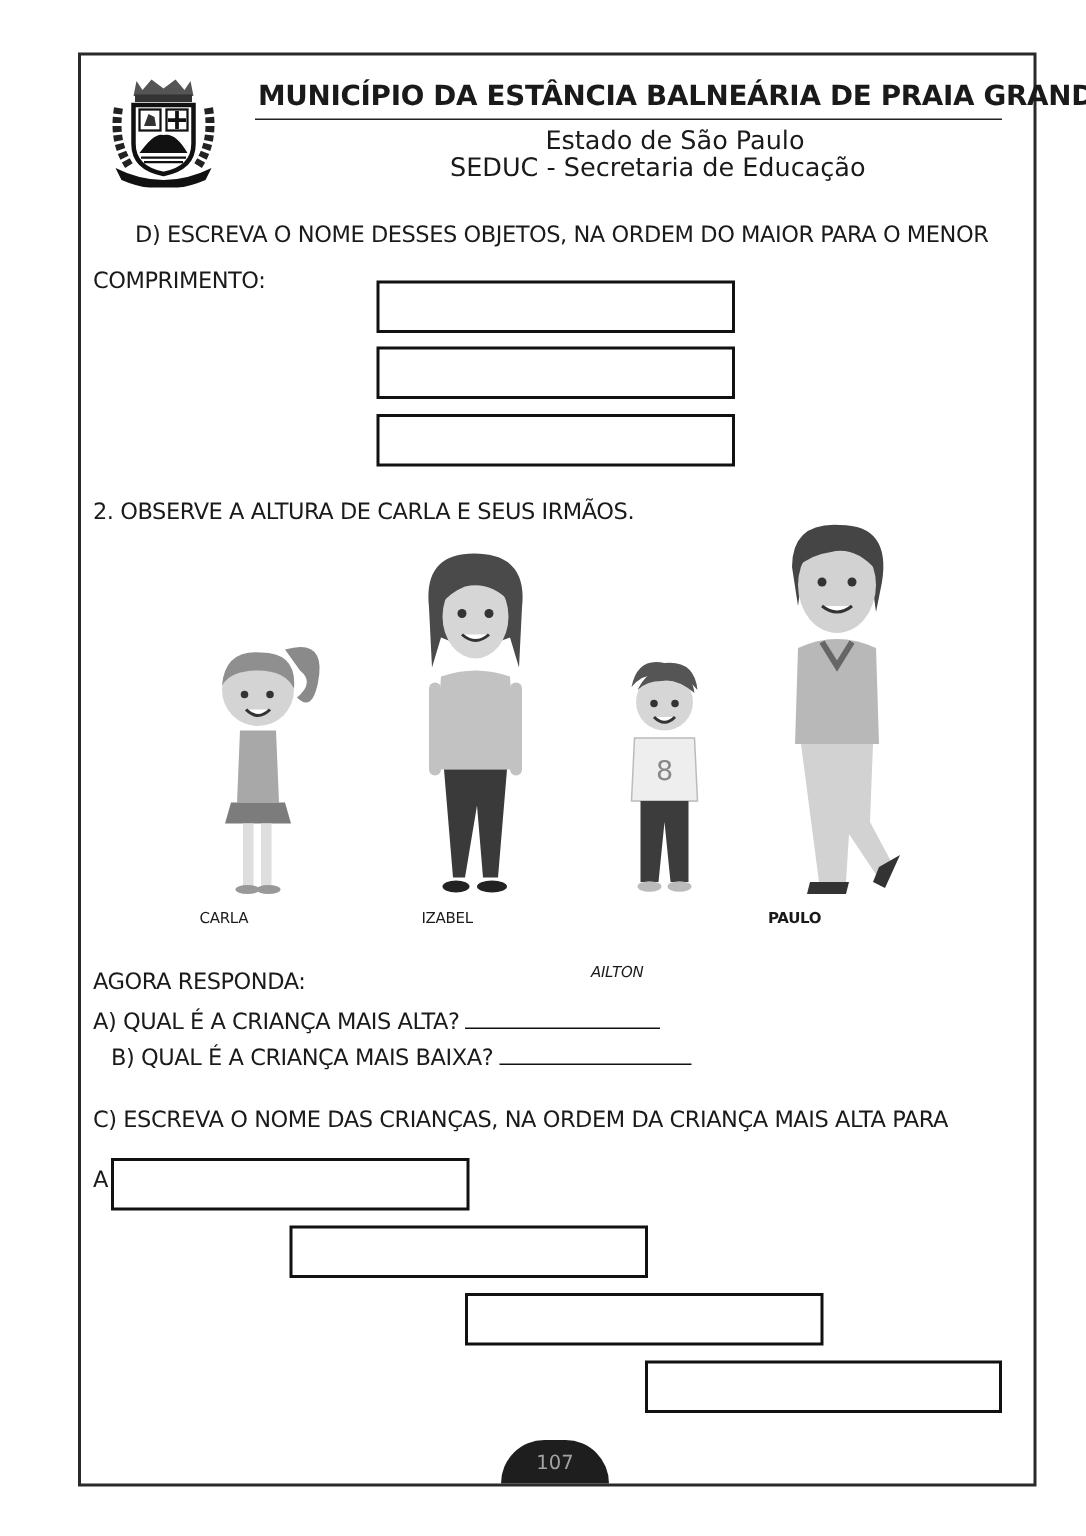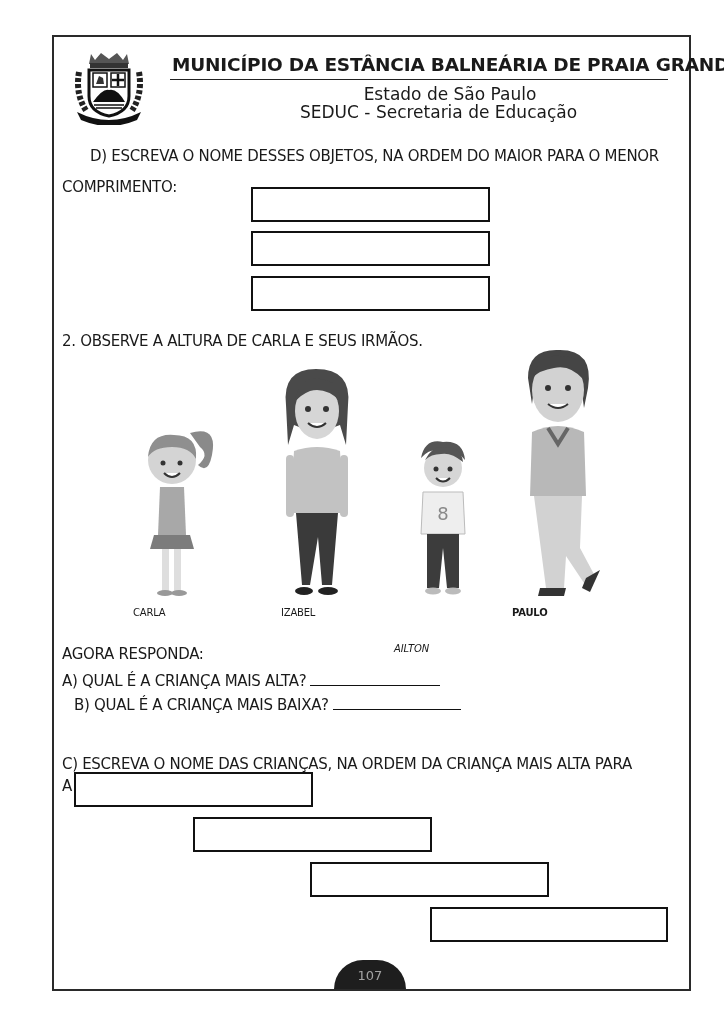--- a/index.html
+++ b/index.html
@@ -127,21 +127,21 @@
 <div class="name" style="left:394px; top:643px;font-style:italic;">AILTON</div>
 <div class="name" style="left:512px; top:607px;font-weight:bold;">PAULO</div>
 
 <div class="abs q" style="left:62px; top:644px;">AGORA RESPONDA:</div>
 <div class="abs q" style="left:62px; top:670px;">
   <span>A) QUAL É A CRIANÇA MAIS ALTA?</span><span class="blank" style="width:130px;"></span>
 </div>
 <div class="abs q" style="left:62px; top:694px;margin-left:12px;">
   <span>B) QUAL É A CRIANÇA MAIS BAIXA?</span><span class="blank" style="width:128px;"></span>
 </div>
-<div class="abs q" style="left:62px; top:754px;">C) ESCREVA O NOME DAS CRIANÇAS, NA ORDEM DA CRIANÇA MAIS ALTA PARA</div>
+<div class="abs q" style="left:62px; top:736px;">C) ESCREVA O NOME DAS CRIANÇAS, NA ORDEM DA CRIANÇA MAIS ALTA PARA</div>
 <div class="abs q" style="left:62px; top:776px;">A MAIS BAIXA:</div>
 
 <div class="box" style="left:74px; top:772px; width:239px; height:35px;"></div>
 <div class="box" style="left:193px; top:817px; width:239px; height:35px;"></div>
 <div class="box" style="left:310px; top:862px; width:239px; height:35px;"></div>
 <div class="box" style="left:430px; top:907px; width:238px; height:35px;"></div>
 
 <div class="abs badge">
   <span>107</span>
 </div>

